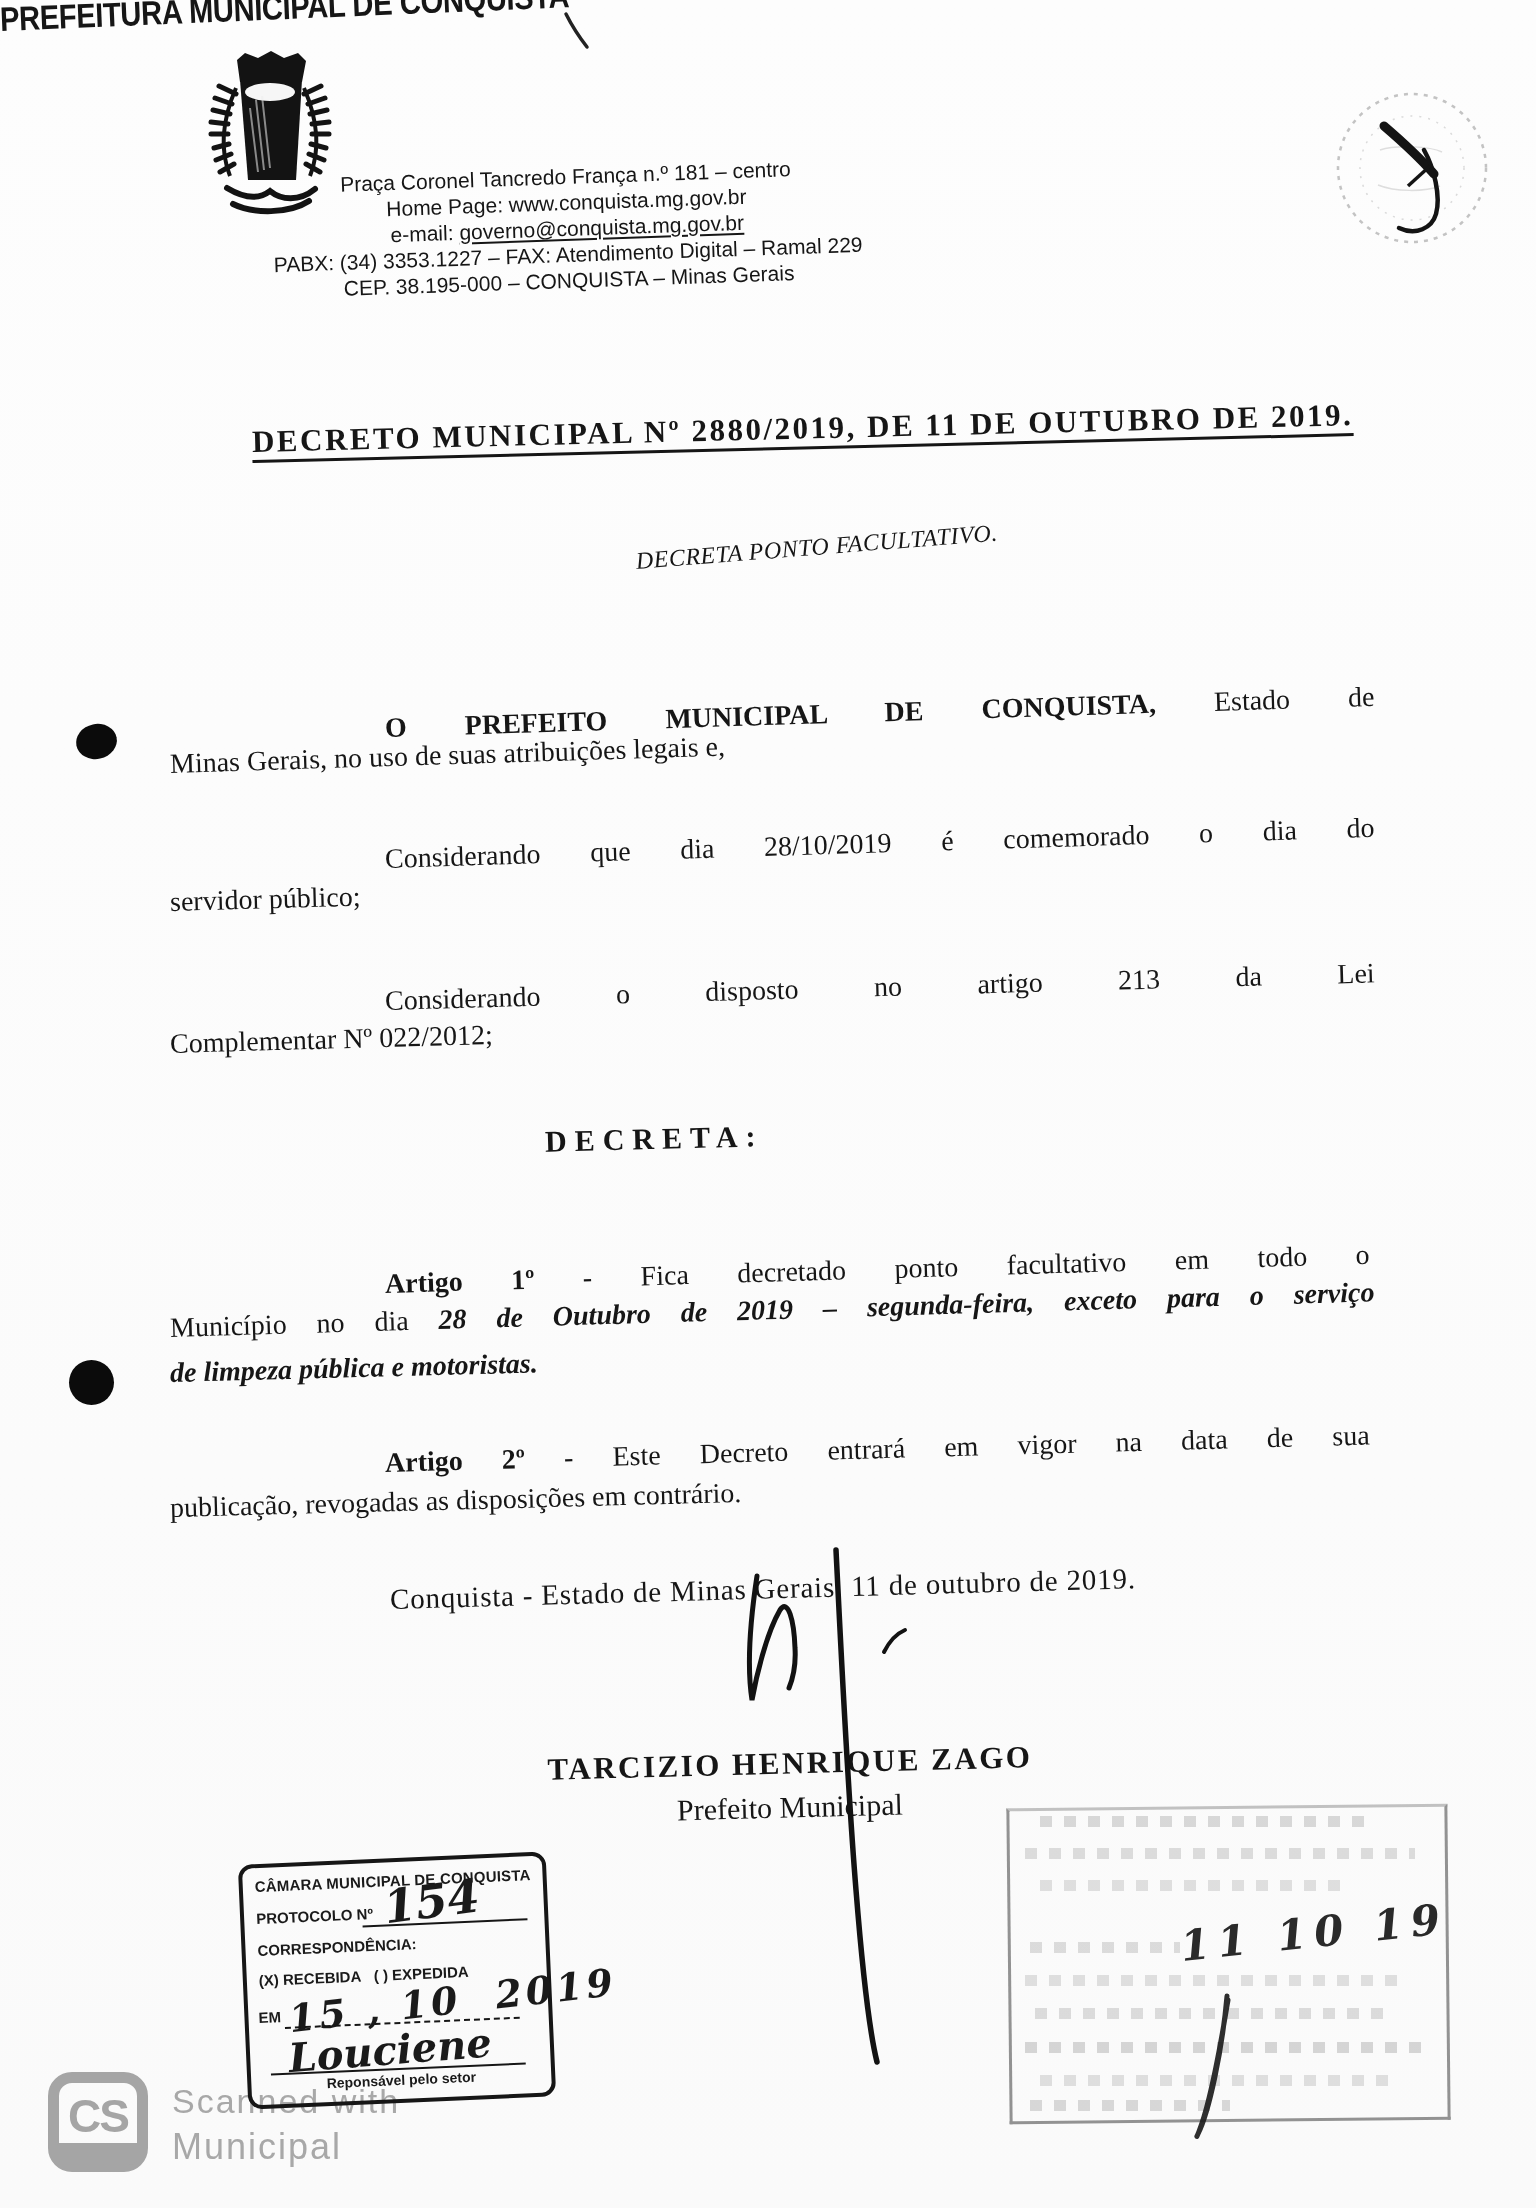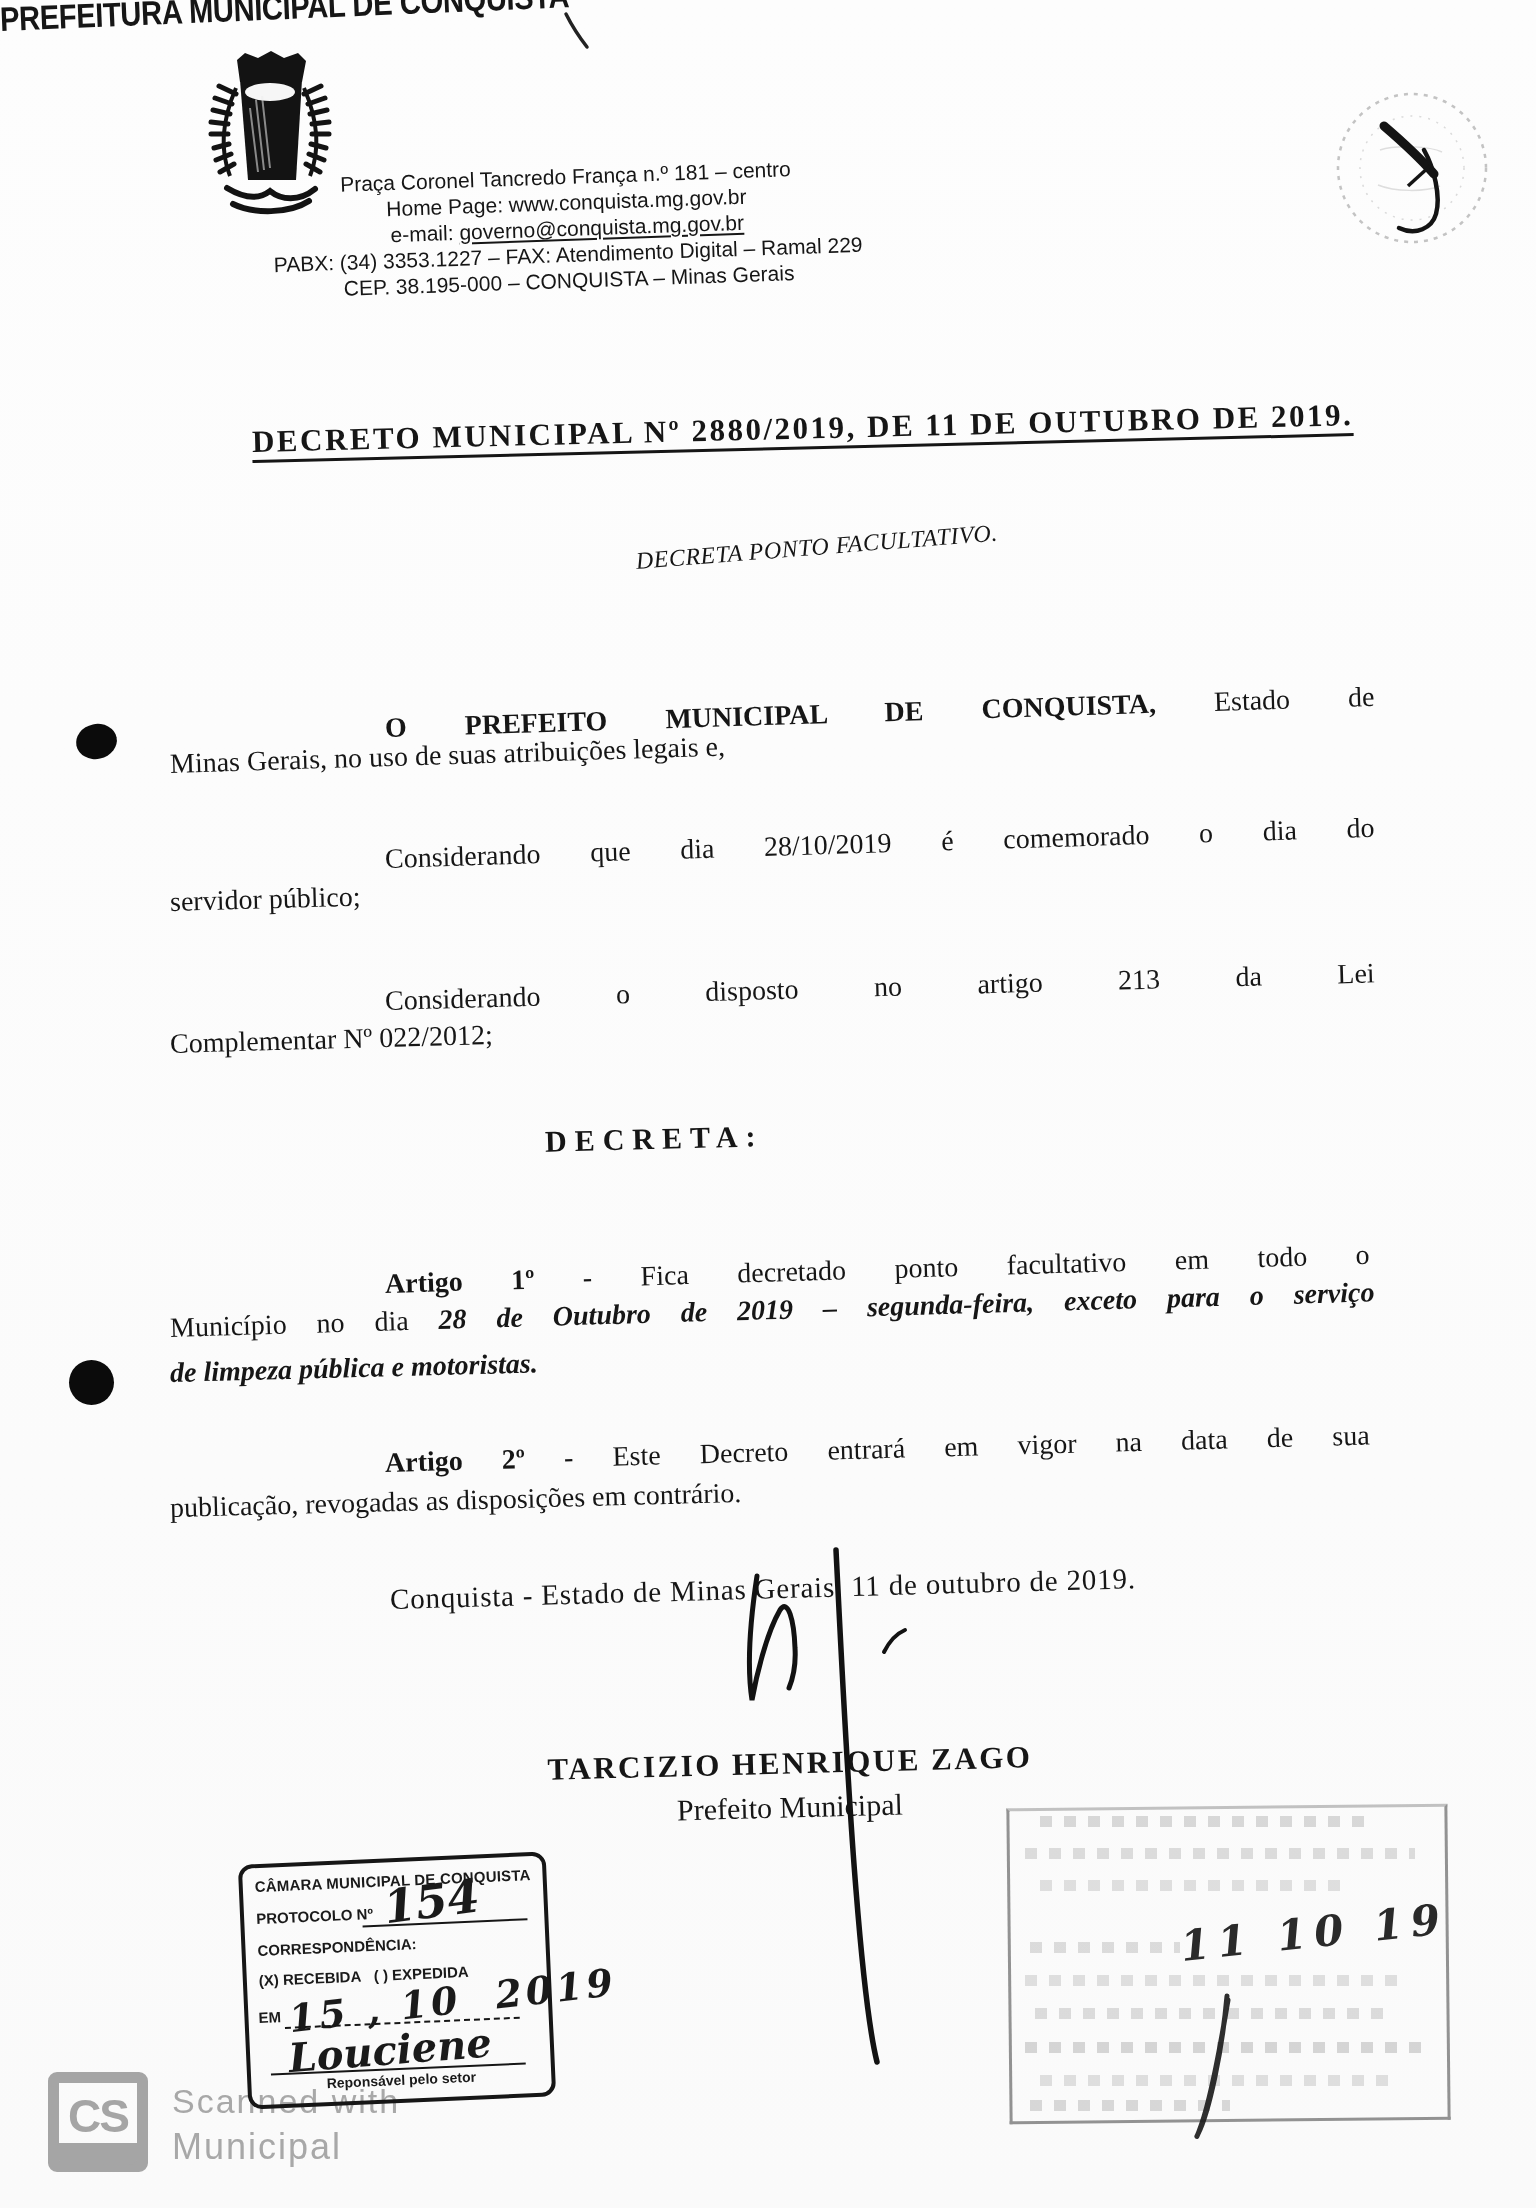--- a/index.html
+++ b/index.html
@@ -28,21 +28,21 @@
          font-family:"Liberation Sans",sans-serif;font-weight:bold;color:#1a1a1a;z-index:6;}
   .stamp *{position:absolute;}
   .frow{position:absolute;height:11px;filter:blur(0.7px);z-index:2;
         background:repeating-linear-gradient(90deg,rgba(70,70,70,0.38) 0 12px,rgba(70,70,70,0) 12px 24px);}
   .faintbox{position:absolute;left:1008px;top:1806px;width:435px;height:310px;
             border:3px solid rgba(45,45,45,0.5);border-top-color:rgba(45,45,45,0.28);
             transform:rotate(-0.6deg);z-index:2;}
   .hole{position:absolute;background:#0b0b0b;border-radius:50%;z-index:5;}
   .wm{position:absolute;color:#a8a8a8;font-family:"Liberation Sans",sans-serif;letter-spacing:2px;z-index:2;}
   .cslogo{position:absolute;left:48px;top:2072px;width:78px;height:78px;border:11px solid #a5a5a5;
-          border-radius:9px;z-index:2;}
+          border-radius:24px;z-index:2;}
   .cslogo .cstxt{position:absolute;left:0;right:0;top:6px;text-align:center;color:#a5a5a5;
           font-family:"Liberation Sans",sans-serif;font-weight:bold;font-size:46px;letter-spacing:-2px;}
   .cslogo .csbar{position:absolute;left:-2px;right:-2px;bottom:-4px;height:22px;background:#a5a5a5;
           border-radius:2px 2px 10px 10px;}
   svg.overlay{position:absolute;left:0;top:0;z-index:8;pointer-events:none;}
   svg.arms{position:absolute;left:205px;top:46px;z-index:4;}
 </style>
 </head>
 <body>
 

